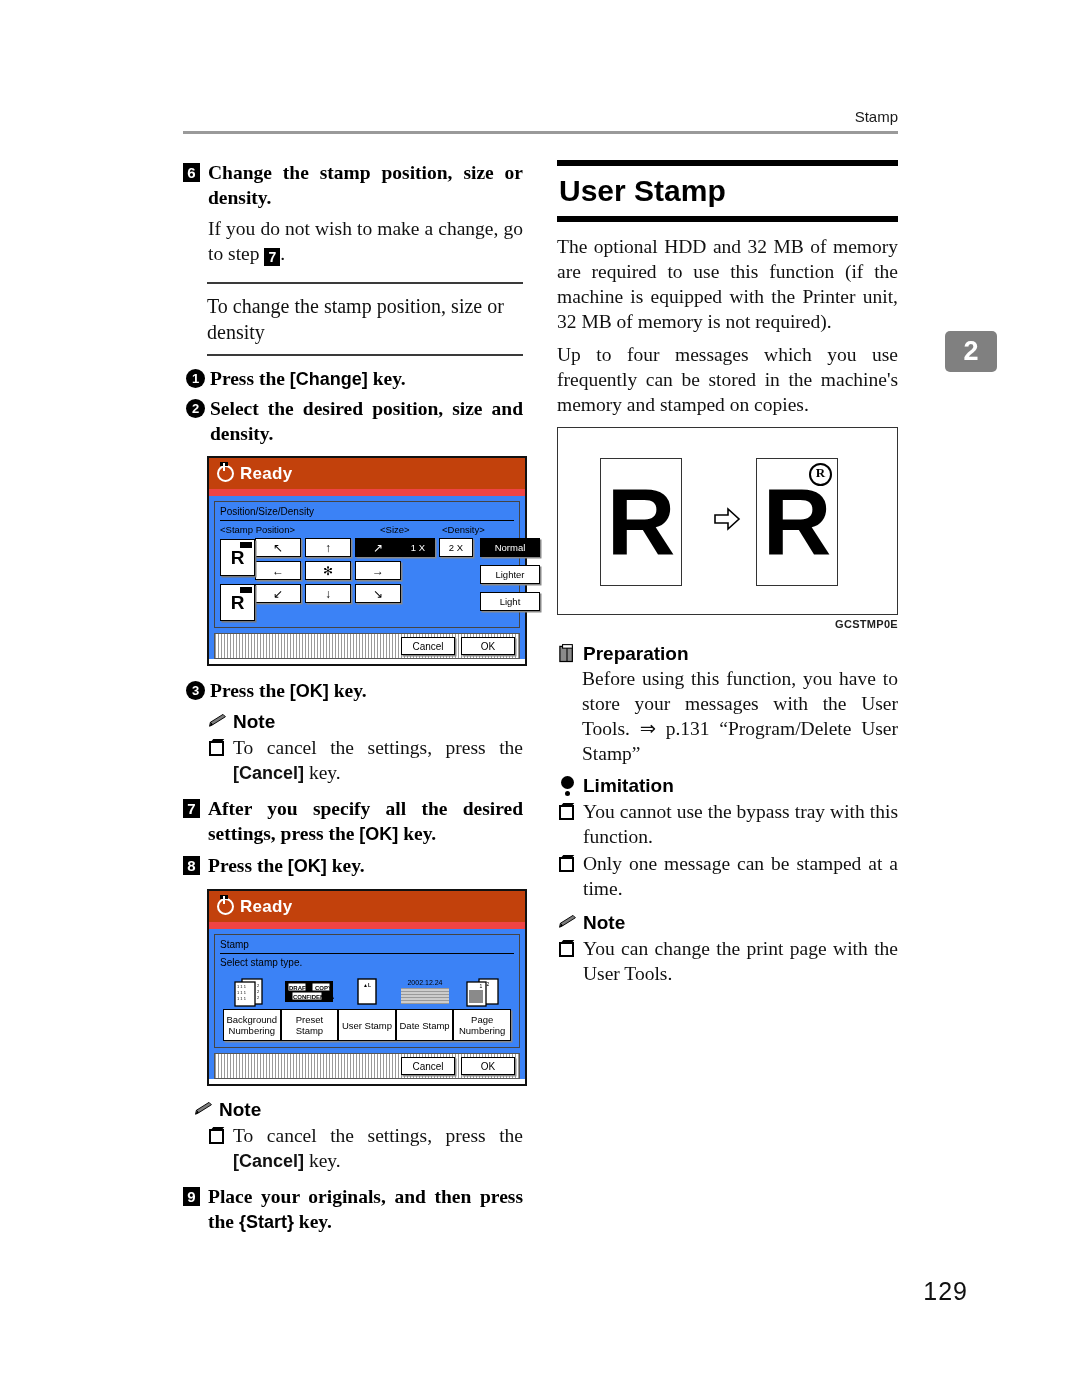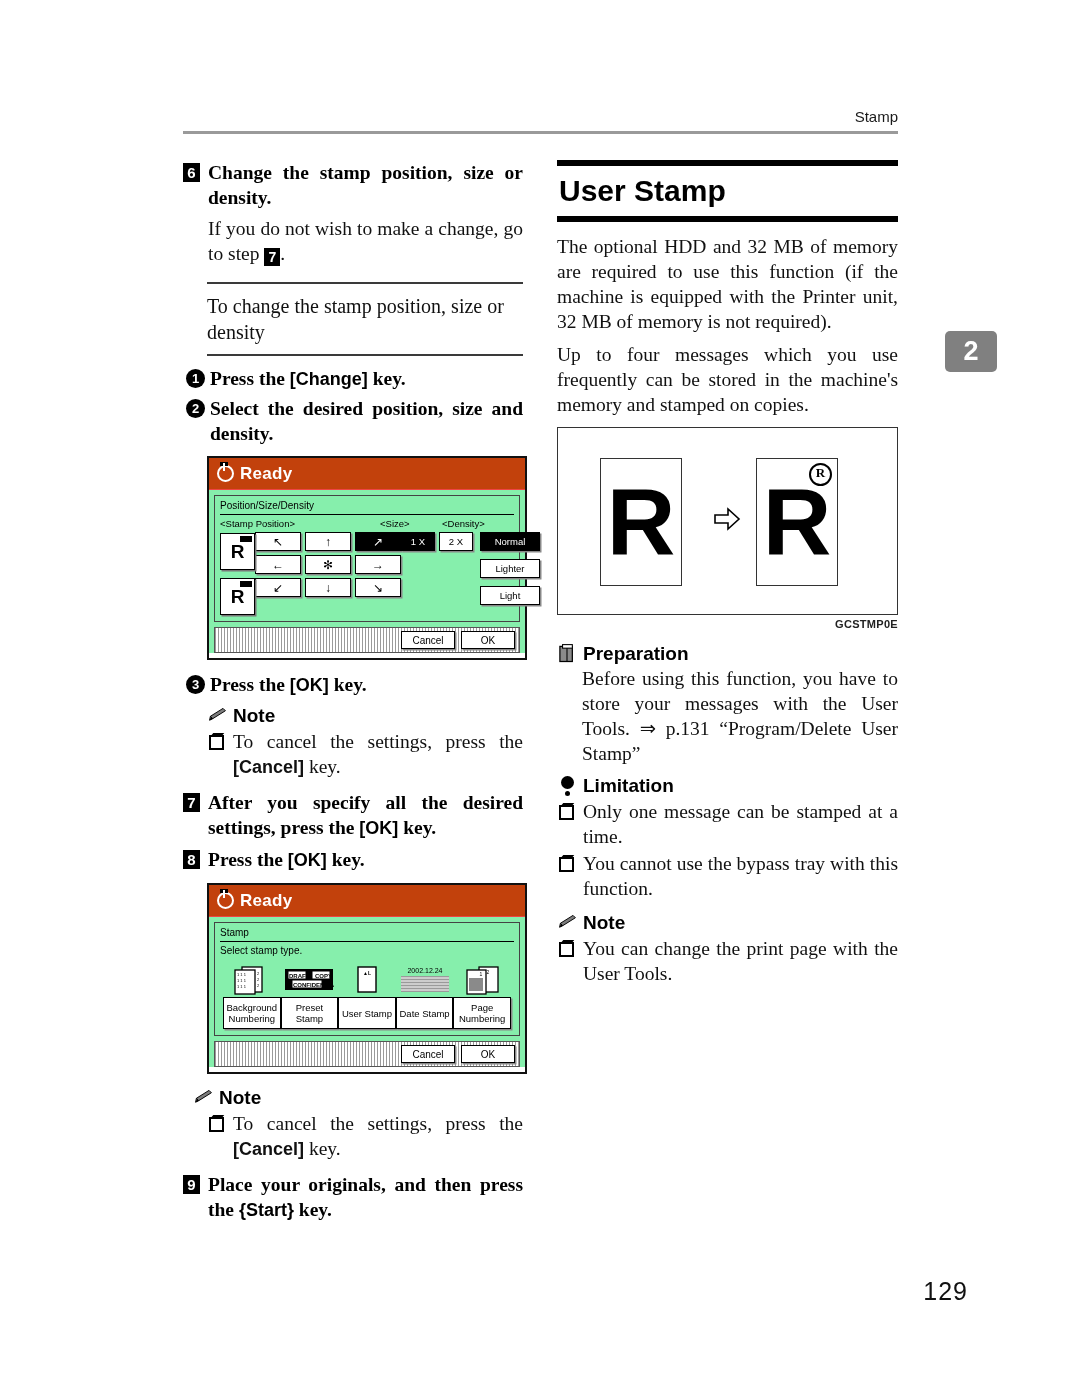--- a/index.html
+++ b/index.html
@@ -138,21 +138,21 @@
     width:13px;height:13px;border:2.4px solid #fff;border-radius:50%;position:relative;flex:none;
   }
   .lcd .tbar .pwr:after{
     content:"";position:absolute;left:3.6px;top:-4px;width:2.4px;height:8px;background:#fff;
   }
   .lcd .tbar .pwr:before{
     content:"";position:absolute;left:1px;top:-5px;width:8px;height:4px;background:#000;
   }
   .lcd .tbar .rd{font-weight:bold;font-size:17px;letter-spacing:.3px;}
 
-  .lcd .bodyarea{background:#86efac;padding:0;border-top:1px solid #ef4444;}
+  .lcd .bodyarea{background:#3b82f6;padding:0;border-top:7px solid #ef4444;}
   .lcd-inner{border:1.5px solid #444;margin:5px;padding:4px 5px 0 5px;position:relative;}
   .lcd .ln1{font-size:10px;color:#000;line-height:12px;}
   .lcd .divider{height:1px;background:#000;margin:2px 0 3px 0;
     background-image:repeating-linear-gradient(to right,#000 0 2px,transparent 2px 4px);}
   .lcd .lbls{display:flex;font-size:9.5px;line-height:11px;color:#000;}
 
   .btn{
     border:1.5px solid #000;background:#fff;color:#000;
     font-size:9.5px;text-align:center;display:flex;align-items:center;justify-content:center;
     box-shadow:1.5px 1.5px 0 #888;
@@ -523,25 +523,25 @@
         <span class="ico">
           <span class="ico-limit">
             <span class="ball"></span>
               <span class="dot"></span>
           </span>
         </span>
         <span>Limitation</span>
       </div>
       <div class="bullet">
         <span class="sq"></span>
-        <span>Only one message can be stamped at a time.</span>
+        <span>You cannot use the bypass tray with this function.</span>
       </div>
       <div class="bullet">
         <span class="sq"></span>
-        <span>You cannot use the bypass tray with this function.</span>
+        <span>Only one message can be stamped at a time.</span>
       </div>
     </div>
 
     <div class="callout" style="margin-top:10px;">
       <div class="head">
         <span class="ico">
           <svg class="ico-pencil" viewBox="0 0 24 18" xmlns="http://www.w3.org/2000/svg">
             <polygon points="2,15 6,13 22,3 19,0 3,10" fill="#7d7d7d" stroke="#000" stroke-width="1.2"></polygon>
             <polygon points="2,15 6,13 4,11" fill="#000"></polygon>
             <line x1="3" y1="10" x2="6" y2="13" stroke="#000" stroke-width="1.2"></line>

